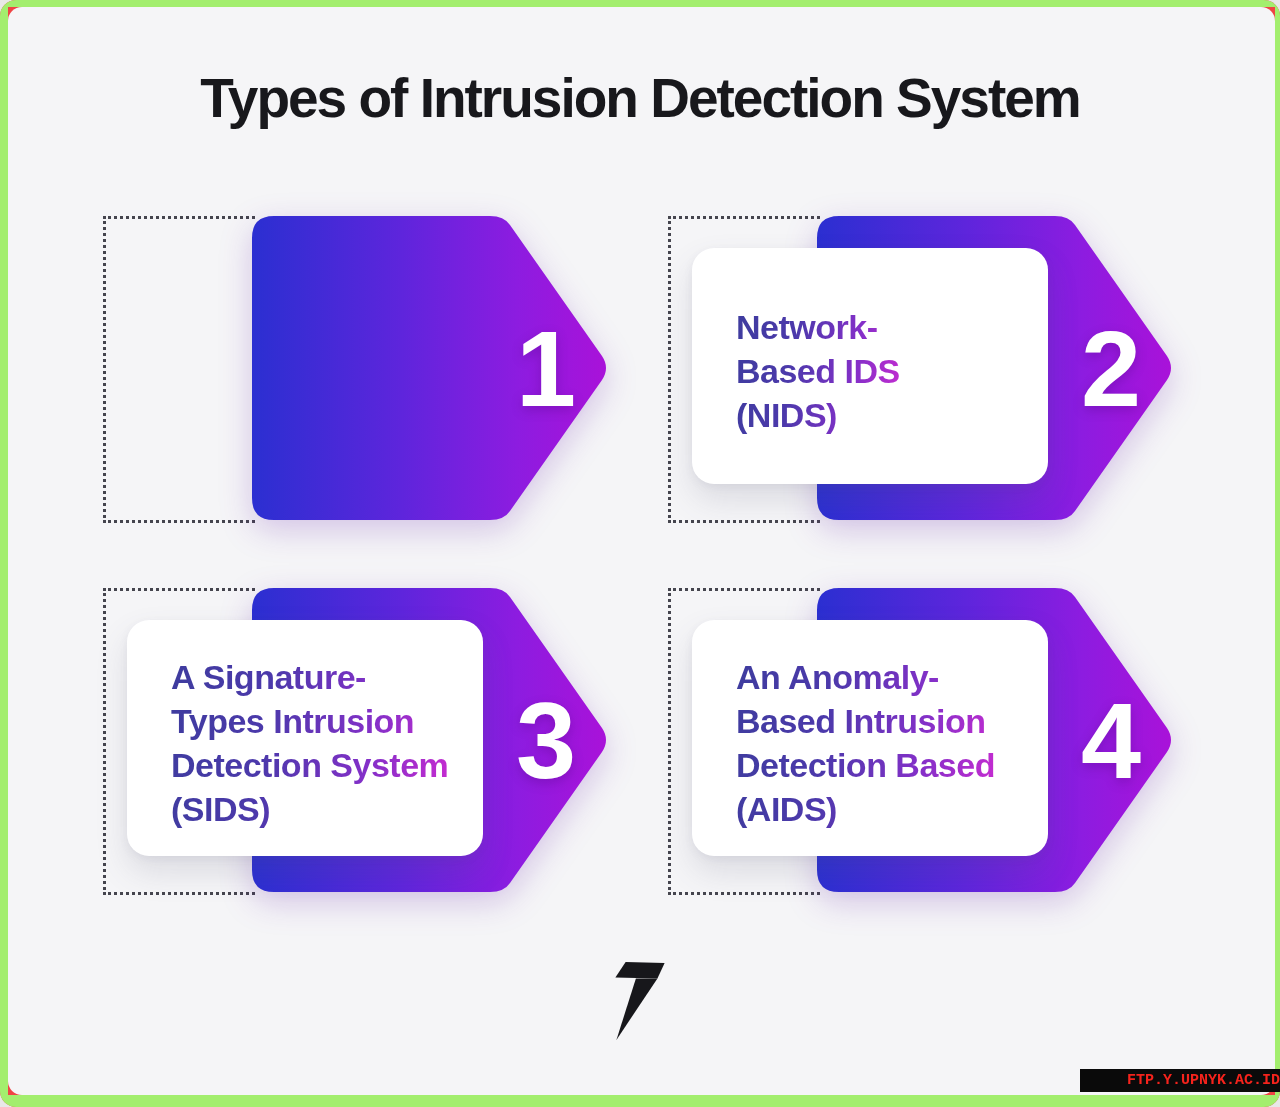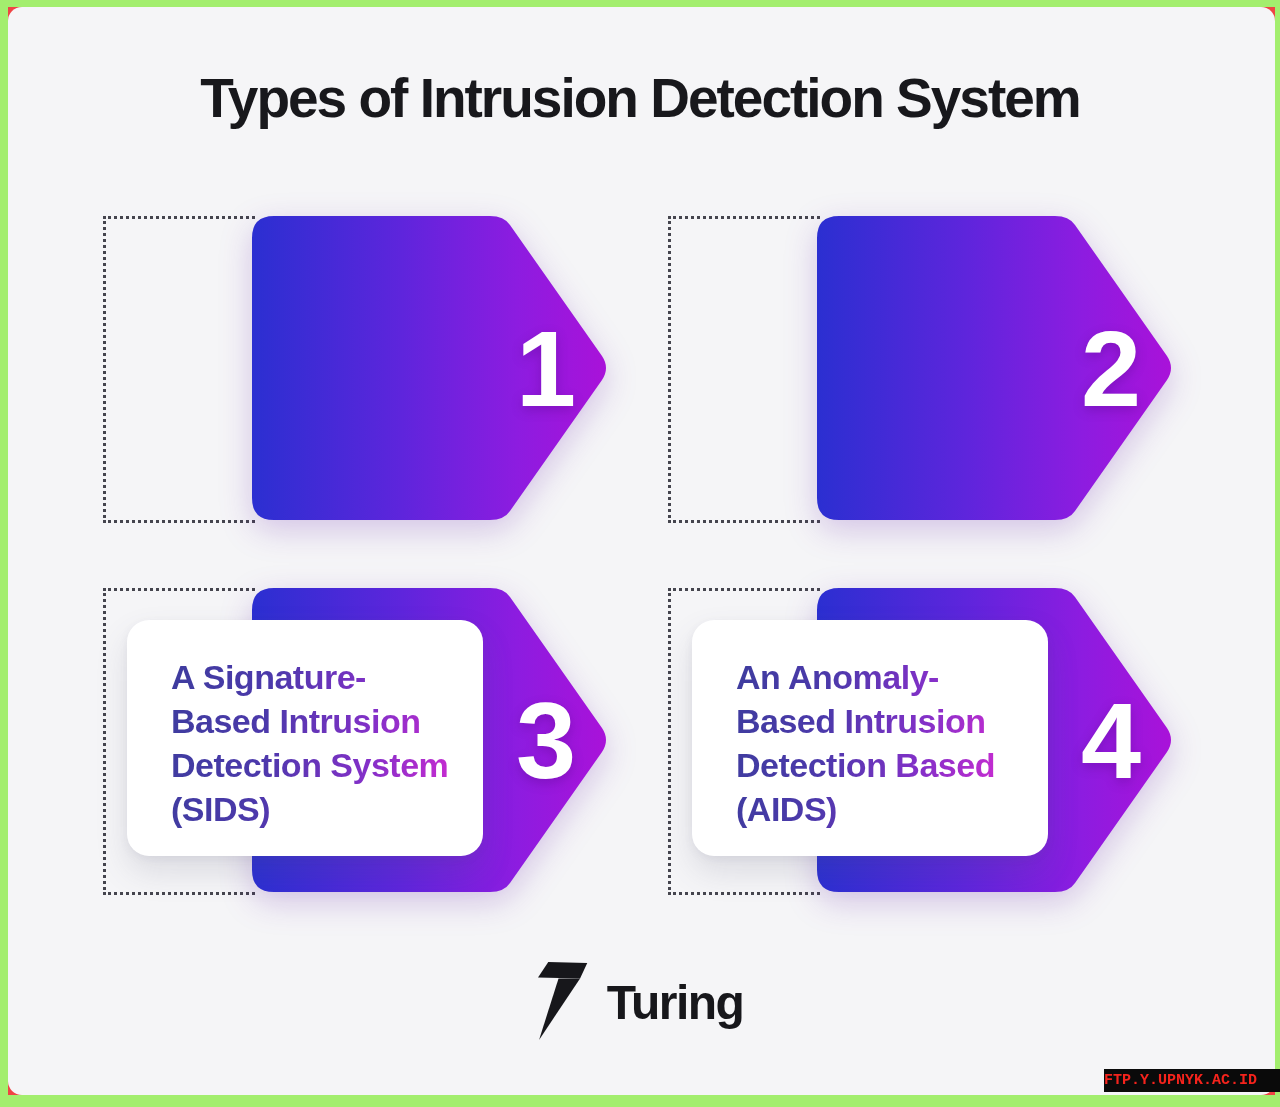--- a/index.html
+++ b/index.html
@@ -1,20 +1,21 @@
 <!DOCTYPE html>
 <html><head>
 <meta charset="utf-8">
 <style>
   * { margin:0; padding:0; box-sizing:border-box; }
   html,body { background:#e8e8e8; }
   .stage {
     position:relative; width:1280px; height:1107px;
     background:#ef4444; overflow:hidden;
     font-family:"Liberation Sans", sans-serif;
+    border-radius:16px;
   }
   .content {
     position:absolute; left:8px; top:7px; right:5px; bottom:12px;
     background:#f5f5f7; border-radius:14px;
   }
   .frame {
     position:absolute; inset:0; z-index:50; pointer-events:none;
     border-style:solid; border-color:#a3ee6e;
     border-width:7px 5px 12px 8px;
   }
@@ -65,22 +66,22 @@
     position:absolute; left:50%; top:962px; transform:translateX(-50%);
     display:flex; align-items:center; gap:18px; z-index:4;
   }
   .brand-mark { width:52px; height:80px; }
   .brand-name {
     font-size:48px; font-weight:bold; color:#17171b; letter-spacing:-1.5px;
   }
   
   .watermark {
     position:absolute; right:0; bottom:15px; z-index:60;
-    width:176px; height:23px; background:#0a0a0a;
-    display:flex; align-items:center; justify-content:flex-start;
+    width:200px; height:23px; background:#0a0a0a;
+    display:flex; align-items:center; justify-content:flex-end;
   }
   .watermark span {
     font-family:"Liberation Mono","DejaVu Sans Mono",monospace;
     font-size:15px; font-weight:bold; color:#f5231c; letter-spacing:0;
   }
 </style>
 </head>
 <body>
 
 <div class="stage">
@@ -115,41 +116,46 @@
             <stop offset="0" stop-color="#2b2fd1"></stop>
             <stop offset="0.42" stop-color="#5e25dc"></stop>
             <stop offset="0.75" stop-color="#8d1ce0"></stop>
             <stop offset="1" stop-color="#a912d9"></stop>
           </linearGradient>
         </defs>
         <path fill="url(#agrad2)" d="M22 0 H238 Q252 0 258 9 L350 140 Q358 152 350 164 L258 295 Q252 304 238 304 H22 Q0 304 0 282 V22 Q0 0 22 0 Z"></path>
       </svg>
       <div class="step-number">2</div>
     </div>
+    <div class="card">
+      <div class="card-title">Network-
+Based IDS
+(NIDS)</div>
+    </div>
   </div>
 
   <div class="quad q3">
     <div class="dotbox"></div>
     <div class="arrow-wrap">
       <svg viewBox="0 0 360 304" preserveAspectRatio="none">
         <defs>
           <linearGradient id="agrad3" x1="0" y1="0" x2="1" y2="0">
             <stop offset="0" stop-color="#2b2fd1"></stop>
             <stop offset="0.42" stop-color="#5e25dc"></stop>
             <stop offset="0.75" stop-color="#8d1ce0"></stop>
             <stop offset="1" stop-color="#a912d9"></stop>
           </linearGradient>
         </defs>
         <path fill="url(#agrad3)" d="M22 0 H238 Q252 0 258 9 L350 140 Q358 152 350 164 L258 295 Q252 304 238 304 H22 Q0 304 0 282 V22 Q0 0 22 0 Z"></path>
       </svg>
       <div class="step-number">3</div>
     </div>
     <div class="card">
       <div class="card-title">A Signature-
-Based Intrusion
+Types Intrusion
 Detection System
 (SIDS)</div>
     </div>
   </div>
 
   <div class="quad q4">
     <div class="dotbox"></div>
     <div class="arrow-wrap">
       <svg viewBox="0 0 360 304" preserveAspectRatio="none">
         <defs>
@@ -170,21 +176,20 @@
 Detection Based
 (AIDS)</div>
     </div>
   </div>
 
   <div class="brand">
     <svg class="brand-mark" viewBox="0 0 48 78">
       <polygon fill="#17171b" points="10,0 48,1 41,16 0,15"></polygon>
       <polygon fill="#17171b" points="41,16 20,16 1,76"></polygon>
     </svg>
-    <div class="brand-name">Turing</div>
   </div>
 
   <div class="watermark">
     <span>FTP.Y.UPNYK.AC.ID</span>
   </div>
 
   <div class="frame"></div>
 </div>
 
 </body></html>

